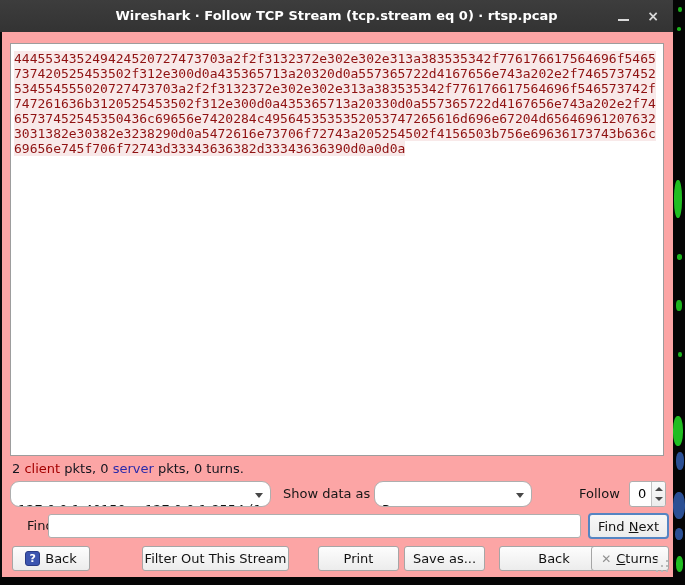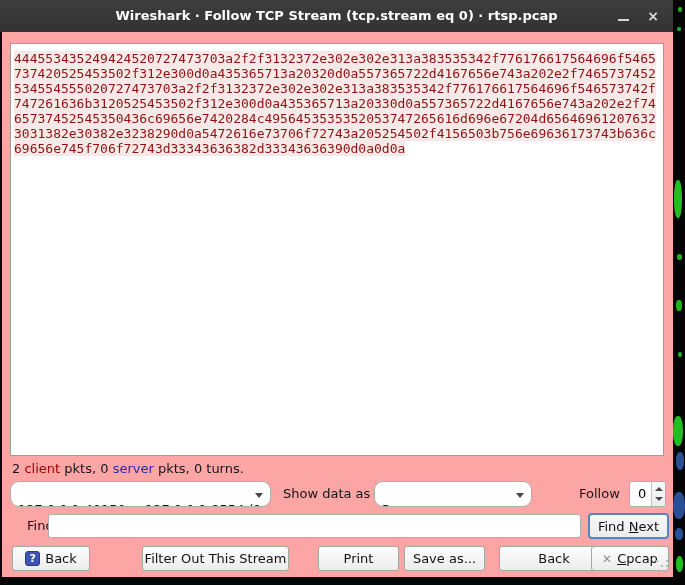--- a/index.html
+++ b/index.html
@@ -186,21 +186,21 @@
   <button class="btn btn-saveas">
     <span>Save as...</span>
   </button>
 
   <button class="btn btn-back">
     <span>Back</span>
   </button>
 
   <button class="btn btn-close">
     <span class="x-icon">✕</span>
-    <span><u>C</u><span>pcap</span></span>
+    <span><u>C</u><span>turns</span></span>
   </button>
 
   <div class="grip"></div>
 </div>
 
 <div class="blob g1"></div>
 <div class="blob g2"></div>
 <div class="blob g3"></div>
 <div class="blob g4"></div>
 <div class="blob g5"></div>

